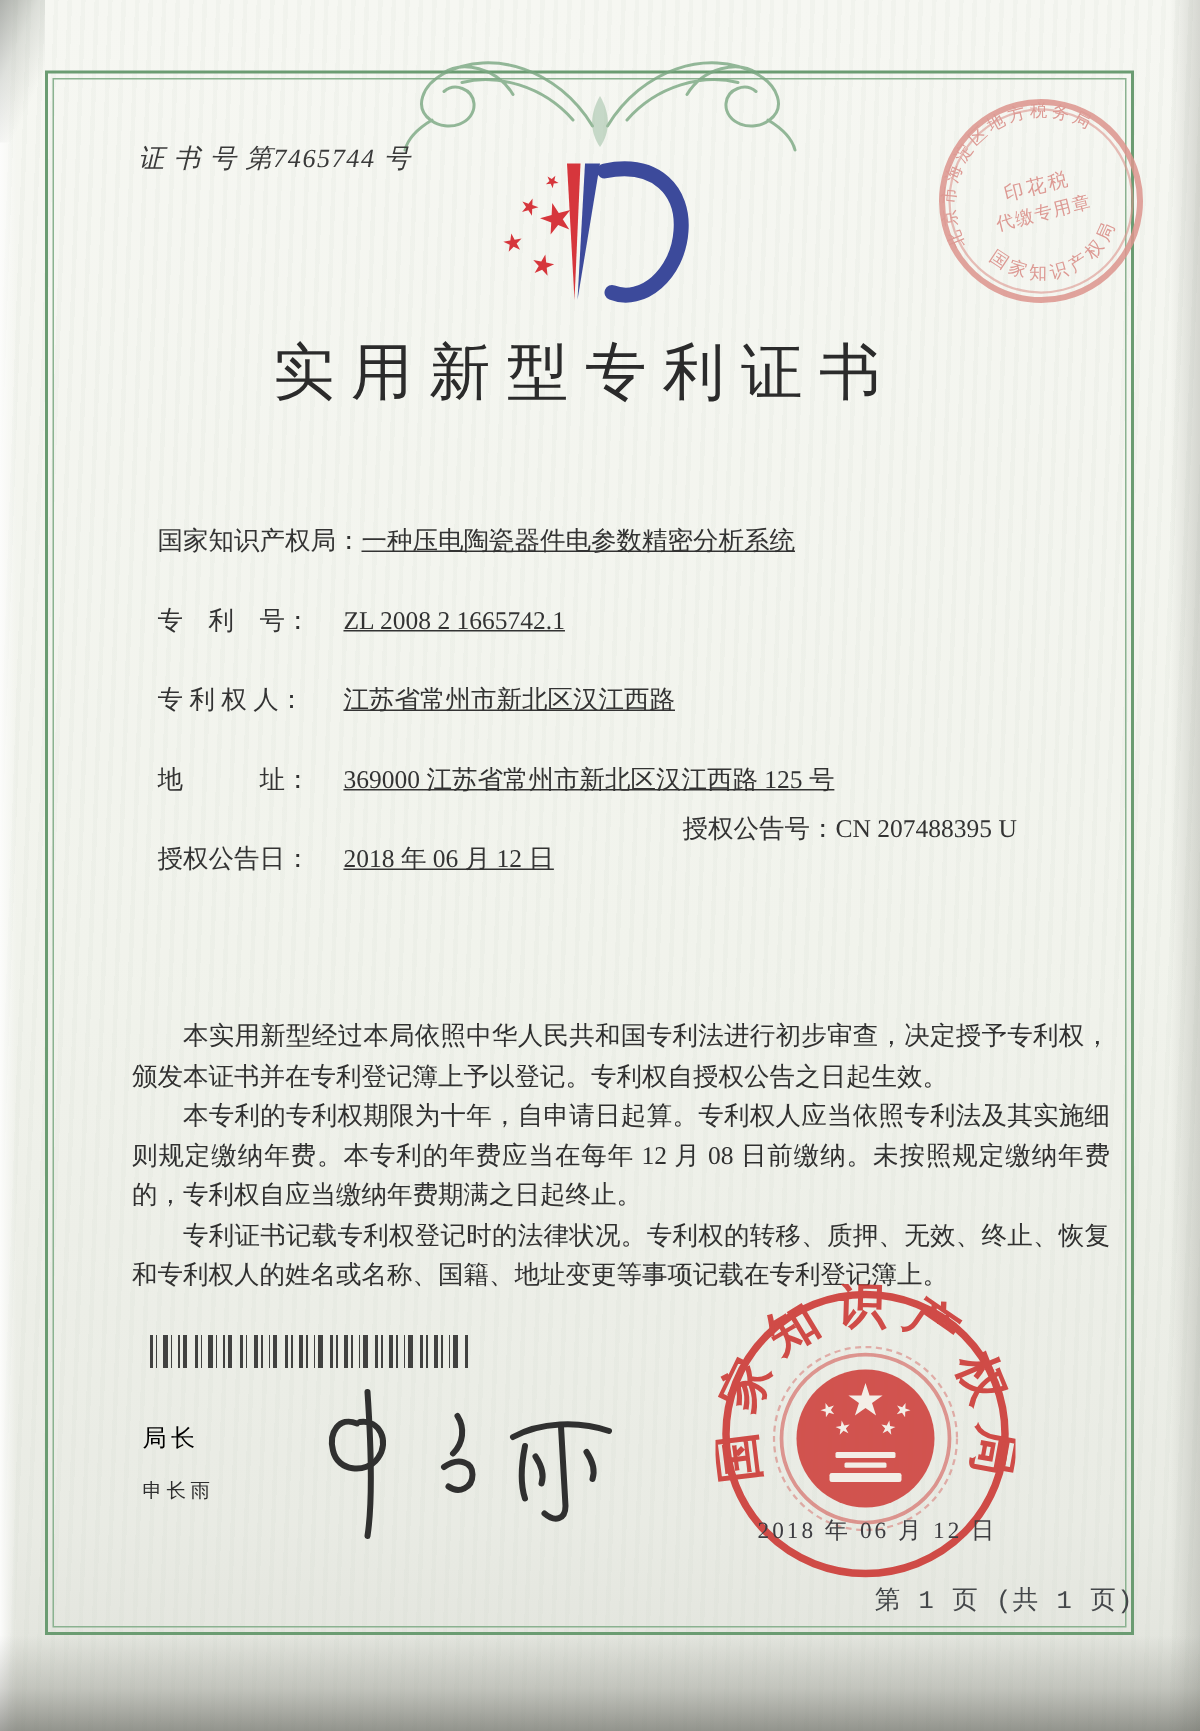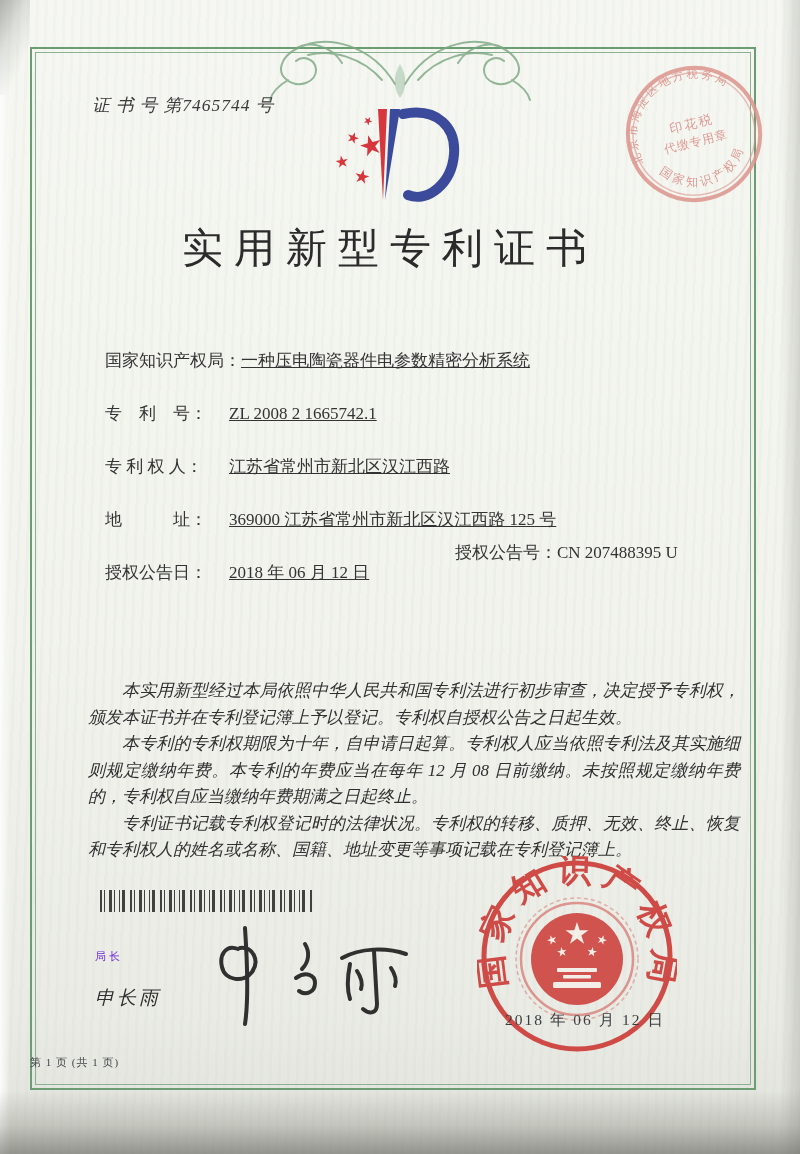--- a/index.html
+++ b/index.html
@@ -24,38 +24,38 @@
   .cert-no{left:92px;top:93px;font-size:17.5px;color:#3a3a3a;letter-spacing:1px;white-space:pre;font-style:italic;}
   .title{left:0;top:221px;width:780px;text-align:center;font-size:41px;font-weight:400;color:#2b2b2b;letter-spacing:11px;}
   
   .fields{left:88px;top:329px;width:650px;font-size:17px;color:#333;}
   .frow{position:relative;height:21px;margin-bottom:32px;white-space:pre;}
   .flabel{display:inline-block;min-width:124px;white-space:pre;}
   .fvalue{white-space:pre;text-decoration:underline;}
   .grant-right{position:absolute;left:367px;top:0;white-space:pre;}
   
   .bodytxt{left:88px;top:678px;width:652px;font-size:17px;line-height:26.5px;color:#303030;text-align:justify;}
-  .bodytxt p{margin:0;text-indent:2em;font-style:italic;}
+  .bodytxt p{margin:0;text-indent:2em;}
   
   .barcode{left:100px;top:890px;width:213px;height:22px;opacity:.82;
     background:repeating-linear-gradient(90deg,
       #1c1c1c 0 2px,transparent 2px 4px,#1c1c1c 4px 5px,transparent 5px 9px,
       #1c1c1c 9px 12px,transparent 12px 14px,#1c1c1c 14px 15px,transparent 15px 19px,
       #1c1c1c 19px 20px,transparent 20px 22px,#1c1c1c 22px 25px,transparent 25px 30px);}
   
-  .officer-title{left:95px;top:949px;font-size:11px;color:#6d28d9;letter-spacing:3px;}
-  .officer-name{left:95px;top:985px;font-size:19px;color:#2e2e2e;letter-spacing:3px;font-style:italic;}
+  .officer-title{left:95px;top:949px;font-size:16px;color:#000000;letter-spacing:3px;}
+  .officer-name{left:95px;top:985px;font-size:13px;color:#2e2e2e;letter-spacing:3px;}
   .sig{left:208px;top:918px;}
   
   .seal{left:477px;top:856px;opacity:.9;}
   .seal-date{left:505px;top:1010px;font-size:15.5px;color:#3c3c40;letter-spacing:2px;white-space:pre;}
   
   .stamp{left:618px;top:58px;opacity:.85;}
   
-  .footer{left:30px;top:1055px;width:726px;text-align:left;font-size:11px;color:#44474a;letter-spacing:1px;white-space:pre;}
+  .footer{left:30px;top:1055px;width:726px;text-align:right;font-size:17px;color:#44474a;letter-spacing:1px;white-space:pre;font-family:Liberation Mono, monospace;}
   .logo{left:312px;top:106px;}
   .flourish{left:263px;top:20px;}
 </style>
 </head>
 <body>
 
 <svg width="0" height="0" style="position:absolute" aria-hidden="true">
   <defs>
     <path id="star" d="M0,-1 L0.2245,-0.309 0.951,-0.309 0.363,0.118 0.588,0.809 0,0.382 -0.588,0.809 -0.363,0.118 -0.951,-0.309 -0.2245,-0.309 Z"></path>
     <path id="flr" d="M5,62 C28,24 72,10 104,27 C119,35 124,50 113,58 C101,67 83,60 84,47 C85,37 97,33 104,39 M58,41 C69,23 92,18 105,27 M18,58 C38,35 69,27 92,33 M112,58 C122,64 128,70 130,78"></path>

